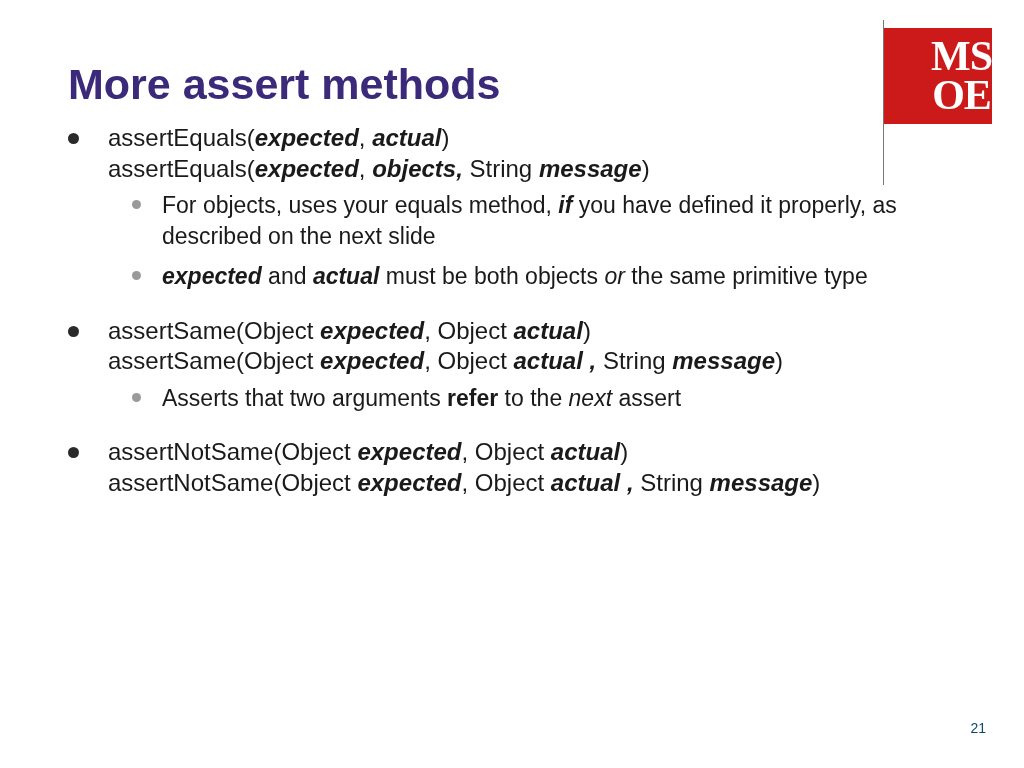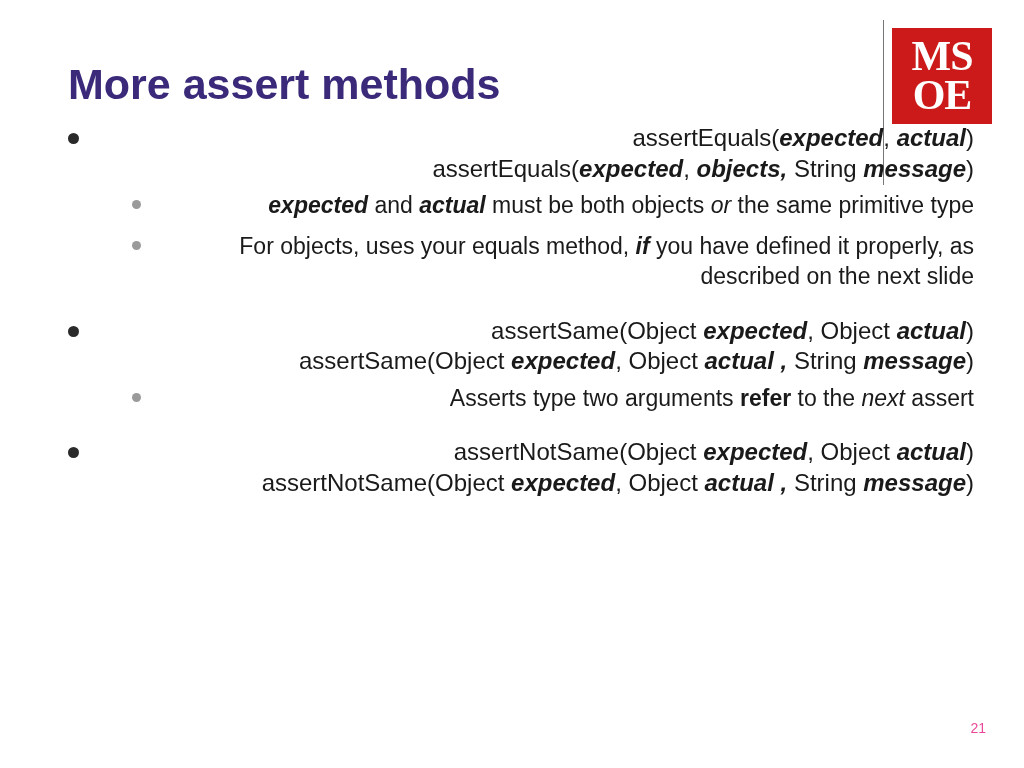--- a/index.html
+++ b/index.html
@@ -9,26 +9,26 @@
     height: 768px;
     font-family: Arial, Helvetica, sans-serif;
     background: #fff;
     position: relative;
     overflow: hidden;
   }
   .logo {
     position: absolute;
     top: 28px;
     right: 32px;
-    width: 100px;
+    width: 108px;
     height: 96px;
     background: #cc1a1a;
     display: flex;
     align-items: center;
-    justify-content: center;
+    justify-content: flex-end;
   }
   .logo-text {
     color: #fff;
     font-family: Georgia, 'Times New Roman', serif;
     font-size: 42px;
     font-weight: bold;
     text-align: center;
     line-height: 0.92;
     letter-spacing: -1px;
   }
@@ -47,21 +47,20 @@
     margin: 0 0 14px 18px;
     font-size: 43px;
     font-weight: bold;
     color: #3b2a7a;
     font-family: Arial, Helvetica, sans-serif;
   }
   ul.level1 {
     list-style: none;
     margin: 0;
     padding: 0 0 0 10px;
-    text-align: right;
   }
   ul.level1 > li {
     position: relative;
     padding-left: 48px;
     margin-bottom: 24px;
     font-size: 24px;
     line-height: 1.28;
     color: #1a1a1a;
   }
   ul.level1 > li::before {
@@ -98,41 +97,41 @@
     border-radius: 50%;
   }
   .bi { font-style: italic; font-weight: bold; }
   .i { font-style: italic; }
   .b { font-weight: bold; }
   .page-number {
     position: absolute;
     bottom: 32px;
     right: 38px;
     font-size: 14px;
-    color: #ec4899;
+    color: #0c4a6e;
   }
 </style>
 </head>
 <body>
 
 <div class="divider"></div>
 
 <div class="logo">
   <div class="logo-text">
     <span>MS</span><br><span>OE</span>
   </div>
 </div>
 
 <div class="content">
   <h1>More assert methods</h1>
   <ul class="level1" id="bullet-root">
       <li><span>assertEquals(</span><span class="bi">expected</span><span>, </span><span class="bi">actual</span><span>)</span><br><span>assertEquals(</span><span class="bi">expected</span><span>, </span><span class="bi">objects,</span><span> String </span><span class="bi">message</span><span>)</span><ul class="level2">
+          <li><span>For objects, uses your equals method, </span><span class="bi">if</span><span> you have defined it properly, as described on the next slide</span></li>
           <li><span class="bi">expected</span><span> and </span><span class="bi">actual</span><span> must be both objects </span><span class="i">or</span><span> the same primitive type</span></li>
-          <li><span>For objects, uses your equals method, </span><span class="bi">if</span><span> you have defined it properly, as described on the next slide</span></li>
         </ul></li>
       <li><span>assertSame(Object </span><span class="bi">expected</span><span>, Object </span><span class="bi">actual</span><span>)</span><br><span>assertSame(Object </span><span class="bi">expected</span><span>, Object </span><span class="bi">actual ,</span><span> String </span><span class="bi">message</span><span>)</span><ul class="level2">
-          <li><span>Asserts type two arguments </span><span class="b">refer</span><span> to the </span><span class="i">next</span><span> assert</span></li>
+          <li><span>Asserts that two arguments </span><span class="b">refer</span><span> to the </span><span class="i">next</span><span> assert</span></li>
         </ul></li>
       <li><span>assertNotSame(Object </span><span class="bi">expected</span><span>, Object </span><span class="bi">actual</span><span>)</span><br><span>assertNotSame(Object </span><span class="bi">expected</span><span>, Object </span><span class="bi">actual ,</span><span> String </span><span class="bi">message</span><span>)</span></li>
     </ul>
 </div>
 
 <div class="page-number">21</div>
 
 </body></html>

